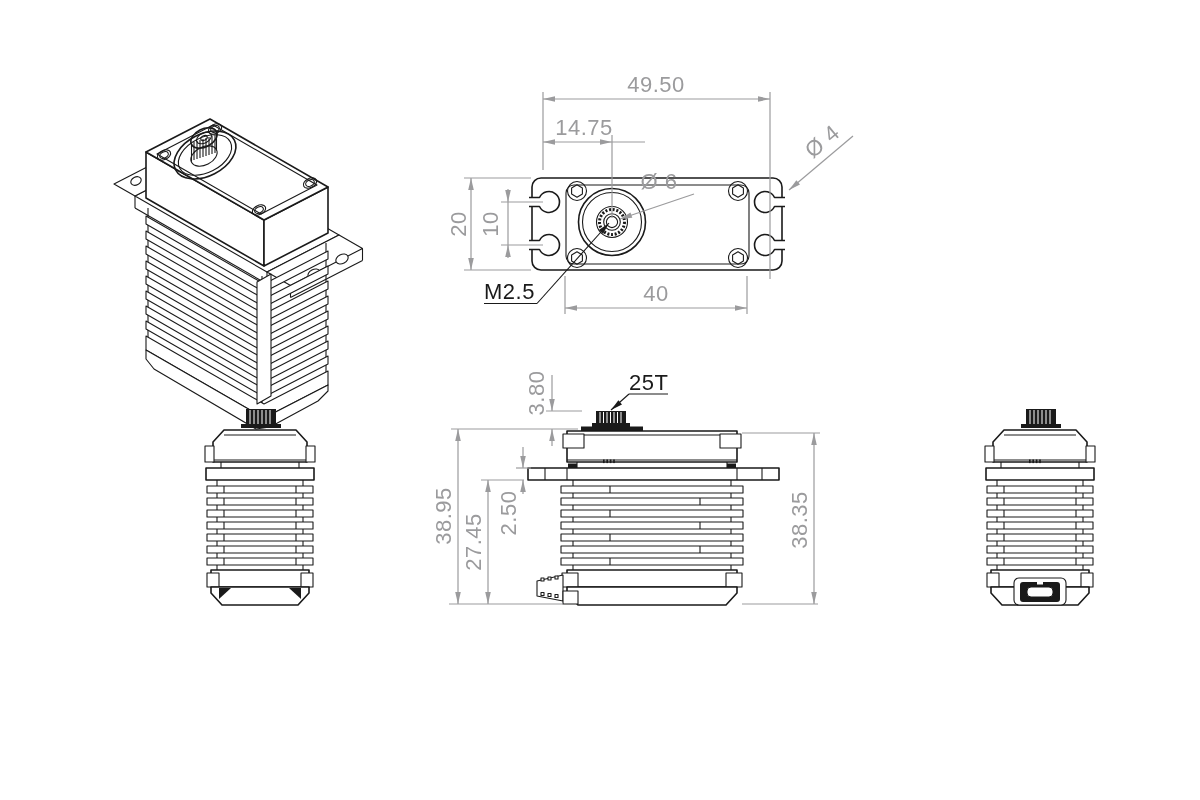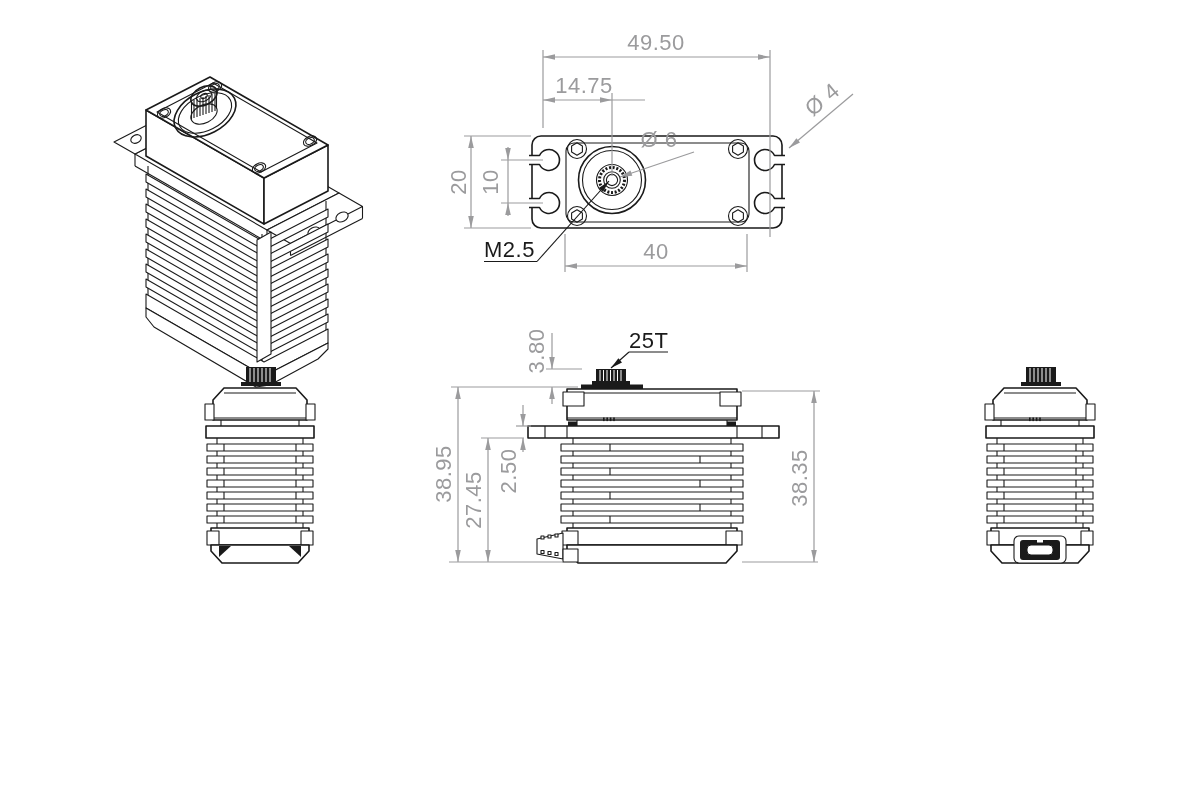--- a/index.html
+++ b/index.html
@@ -1,17 +1,17 @@
 <!DOCTYPE html>
 <html style="--line: #1a1a1a; --dim: #9b9b9d; --bg: #ffffff;"><head>
 <meta charset="utf-8">
 <style>
   :root{ --line:#1a1a1a; --dim:#9b9b9d; --bg:#ffffff; }
   html,body{margin:0;padding:0;background:var(--bg);}
-  .stage{width:1200px;height:565px;position:relative;background:var(--bg);overflow:hidden;}
+  .stage{width:1200px;height:565px;position:relative;background:var(--bg);overflow:hidden;margin-top:42px;}
   svg{display:block;}
   
   .k{stroke:var(--line);fill:none;stroke-width:1.6;stroke-linejoin:round;}
   .k2{stroke:var(--line);fill:none;stroke-width:1.1;stroke-linejoin:round;}
   .kf{stroke:var(--line);fill:#fff;stroke-width:1.6;stroke-linejoin:round;}
   .kf2{stroke:var(--line);fill:#fff;stroke-width:1.1;stroke-linejoin:round;}
   .kb{fill:var(--line);stroke:none;}
   .kw{stroke:#fff;fill:none;stroke-width:1;}
   
   .d{stroke:var(--dim);fill:none;stroke-width:1.2;}

